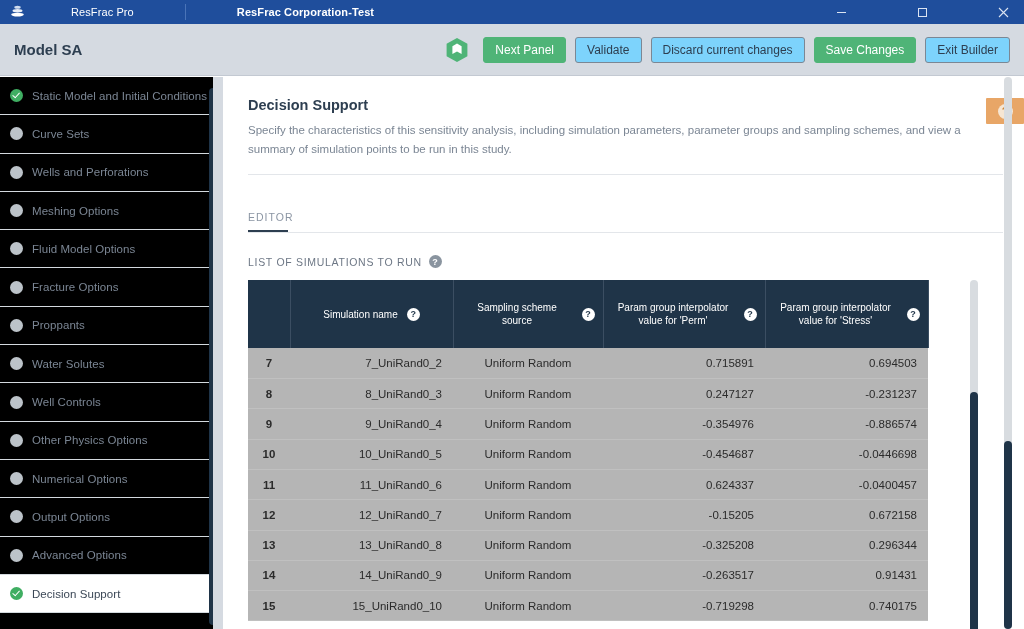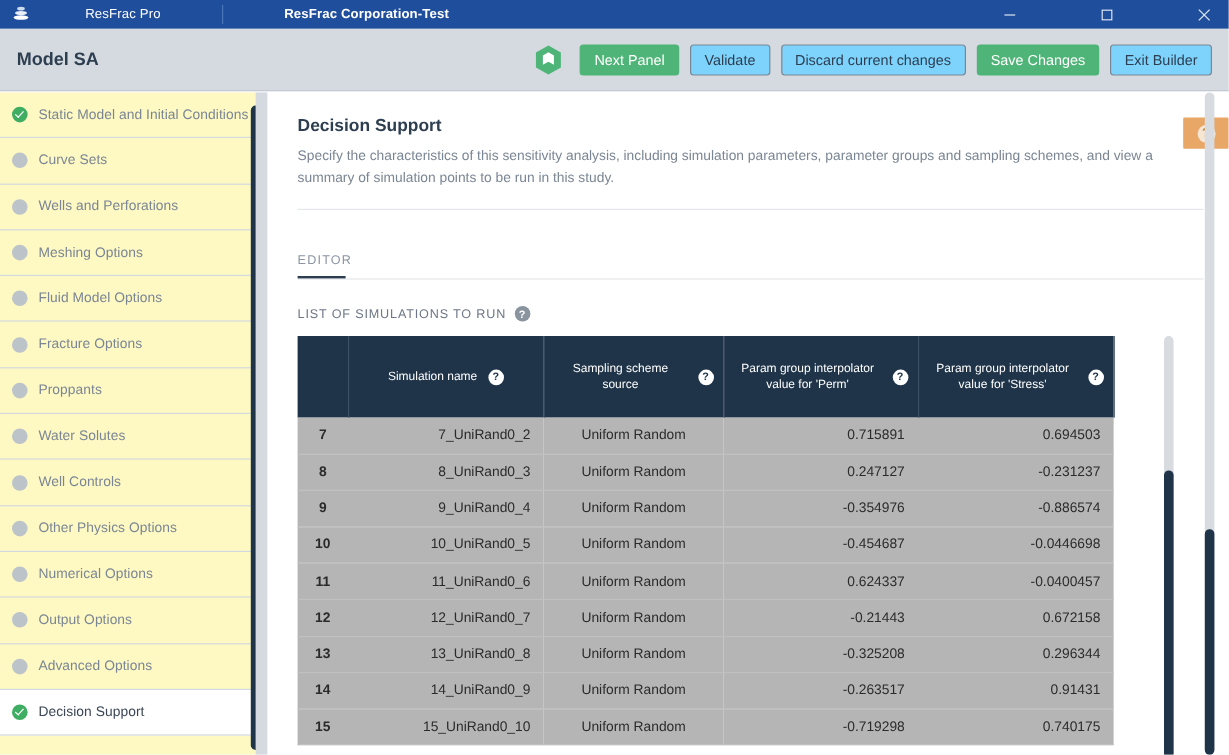--- a/index.html
+++ b/index.html
@@ -64,21 +64,21 @@
     background: #4fb477; color: #ffffff; border: 1px solid #4fb477;
   }
   .btn-white {
     background: #7dd3fc; color: #2d3e50; border: 1px solid #7b8794;
   }
   .btn-last { margin-right: 14px; }
 
   
   .sidebar {
     position: absolute; top: 77px; left: 0; width: 213px; height: 552px;
-    background: #fef9c3; overflow: hidden;
+    background: #000000; overflow: hidden;
   }
   .side-item {
     height: 38.3px; display: flex; align-items: center;
     padding-left: 10px; border-bottom: 1px solid #d3d9de;
     cursor: pointer;
   }
   .side-item.active { background: #ffffff; }
   .side-dot {
     width: 13px; height: 13px; border-radius: 50%;
     background: #bcc3c9; flex: 0 0 13px; margin-right: 9px;
@@ -430,21 +430,21 @@
               <td class="cell-idx">11</td>
               <td class="cell-name">11_UniRand0_6</td>
               <td class="cell-scheme">Uniform Random</td>
               <td class="cell-num">0.624337</td>
               <td class="cell-num">-0.0400457</td>
             </tr>
             <tr>
               <td class="cell-idx">12</td>
               <td class="cell-name">12_UniRand0_7</td>
               <td class="cell-scheme">Uniform Random</td>
-              <td class="cell-num">-0.21443</td>
+              <td class="cell-num">-0.15205</td>
               <td class="cell-num">0.672158</td>
             </tr>
             <tr>
               <td class="cell-idx">13</td>
               <td class="cell-name">13_UniRand0_8</td>
               <td class="cell-scheme">Uniform Random</td>
               <td class="cell-num">-0.325208</td>
               <td class="cell-num">0.296344</td>
             </tr>
             <tr>

